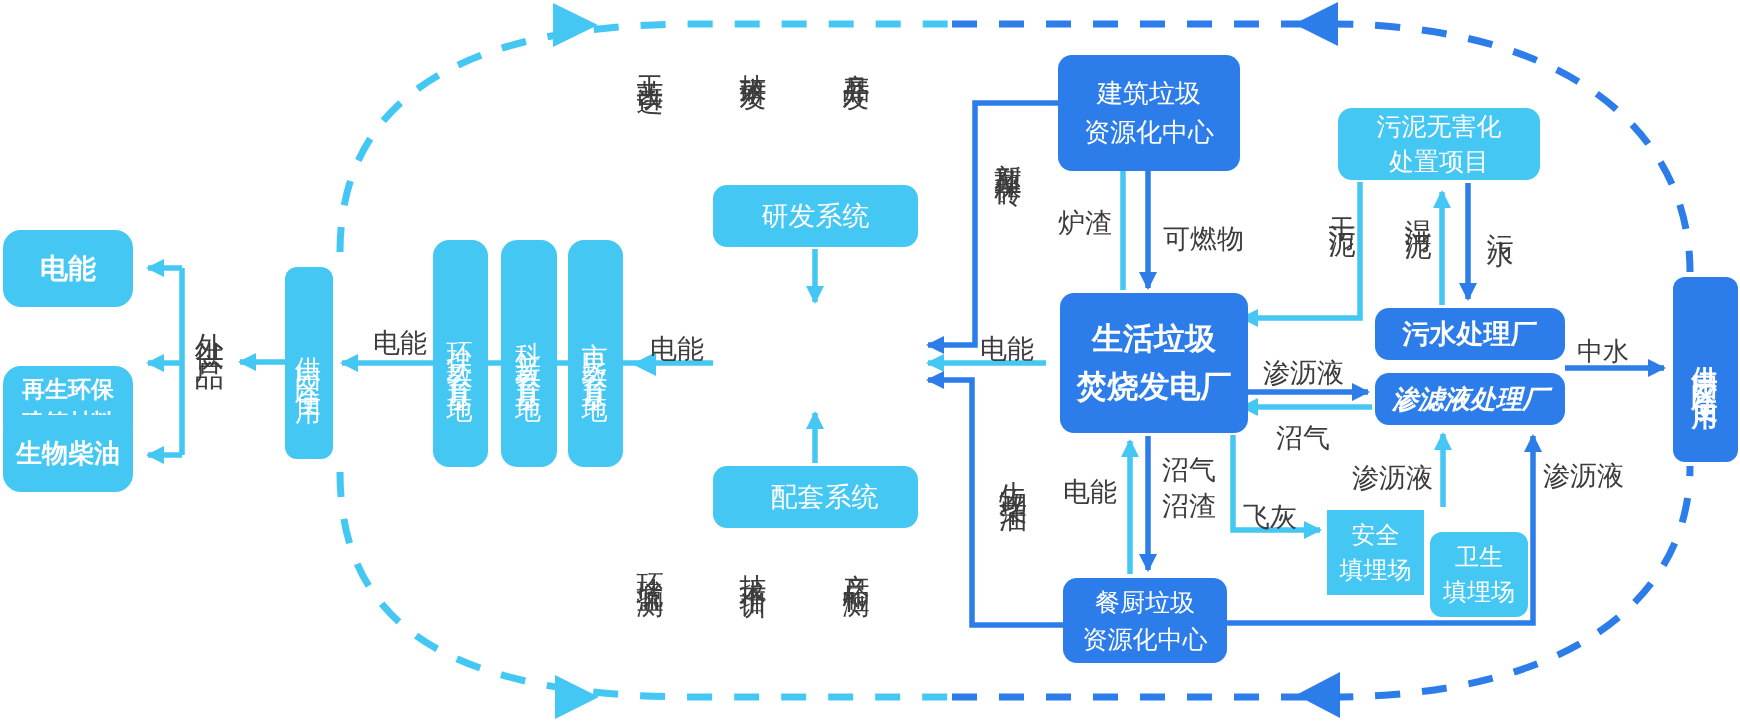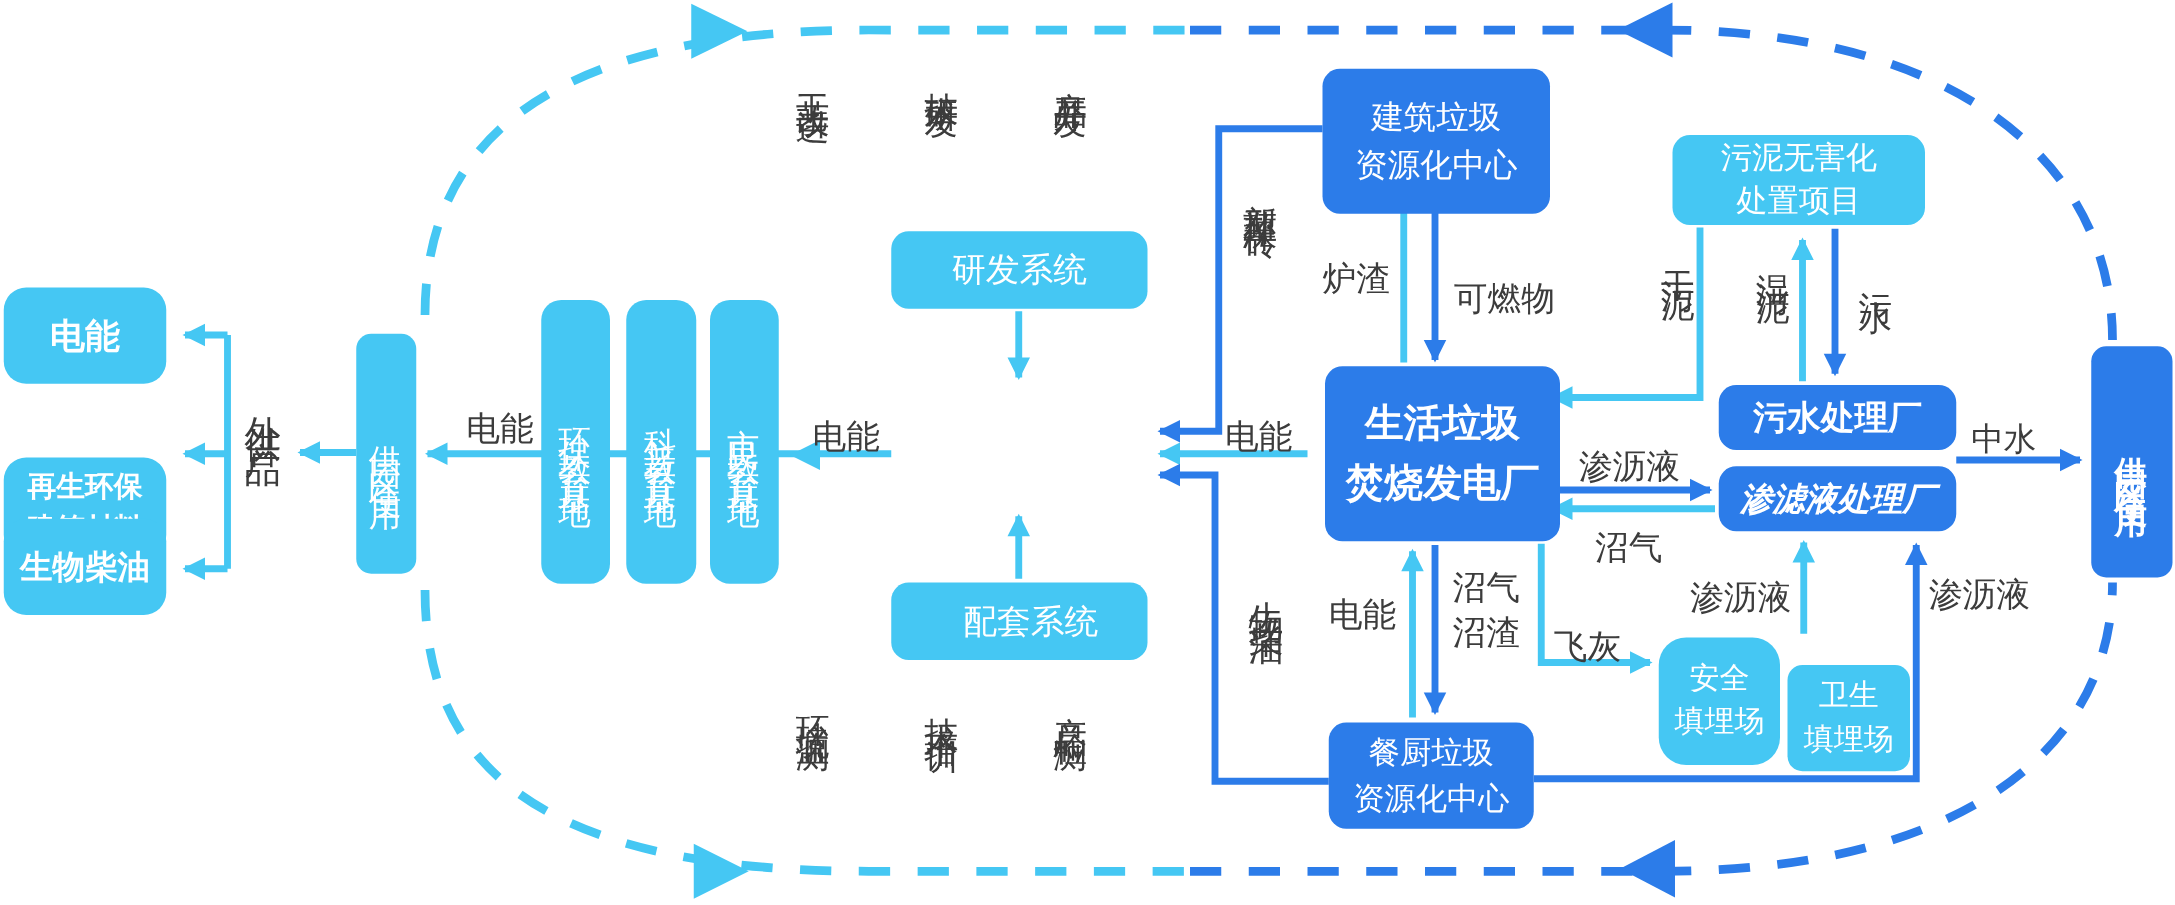--- a/index.html
+++ b/index.html
@@ -99,21 +99,21 @@
   <div class="box blue bold" style="left:1048px;top:293px;width:188px;height:140px;font-size:31px;line-height:1.55;margin-left:12px;">生活垃圾
 焚烧发电厂</div>
   <div class="box blue" style="left:1063px;top:578px;width:164px;height:85px;font-size:25px;line-height:1.45;">餐厨垃圾
 资源化中心</div>
 
   <div class="box blue bold" style="left:1375px;top:308px;width:190px;height:52px;font-size:27px;">污水处理厂</div>
   <div class="box cyan" style="left:1338px;top:108px;width:202px;height:72px;font-size:25px;line-height:1.4;">污泥无害化
 处置项目</div>
   <div class="box blue bold" style="left:1375px;top:373px;width:190px;height:52px;font-size:26px;font-style:italic;">渗滤液处理厂</div>
 
-  <div class="box cyan" style="left:1327px;top:510px;width:97px;height:102px;font-size:24px;line-height:1.45;border-radius:22px;">安全
+  <div class="box cyan" style="left:1327px;top:510px;width:97px;height:85px;font-size:24px;line-height:1.45;border-radius:0;">安全
 填埋场</div>
   <div class="box cyan" style="left:1430px;top:532px;width:98px;height:85px;font-size:24px;line-height:1.45;border-radius:12px;">卫生
 填埋场</div>
 
   <div class="box blue bold vtext" style="left:1673px;top:277px;width:65px;height:185px;font-size:26px;letter-spacing:10px;border-radius:12px;">供园区使用</div>
 
   <span class="lbl vlbl" style="left:190px;top:310px;font-size:29px;letter-spacing:10px;">外供产品</span>
   <span class="lbl" style="left:373px;top:326px;">电能</span>
   <span class="lbl" style="left:650px;top:332px;">电能</span>
   <span class="lbl" style="left:980px;top:332px;">电能</span>

